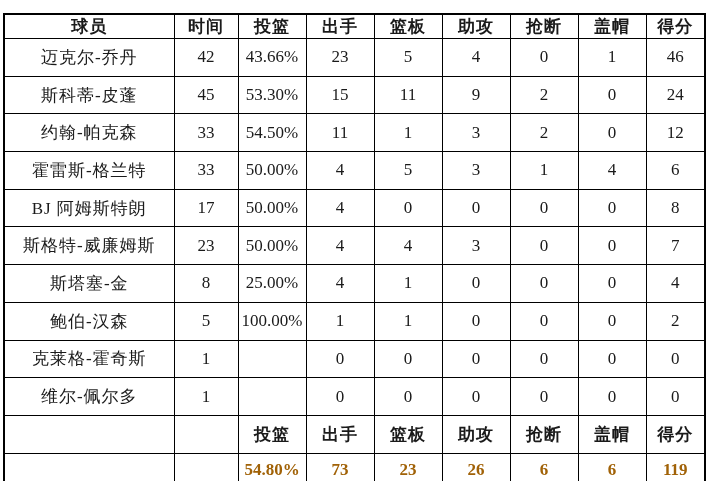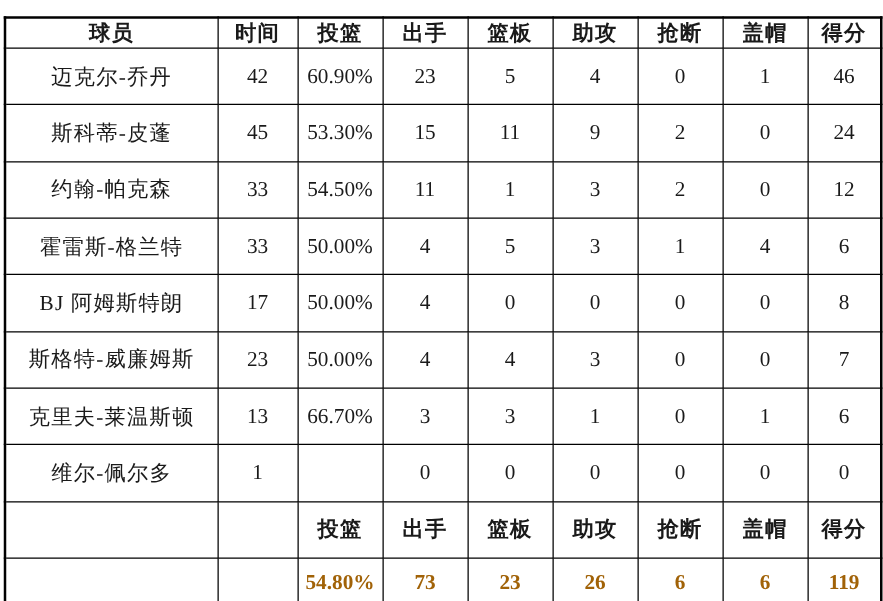--- a/index.html
+++ b/index.html
@@ -83,21 +83,21 @@
         <th>助攻</th>
         <th>抢断</th>
         <th>盖帽</th>
         <th>得分</th>
       </tr>
     </thead>
     <tbody>
       <tr>
         <td class="name">迈克尔-乔丹</td>
         <td class="num">42</td>
-        <td class="num">60.90%</td>
+        <td class="num">43.66%</td>
         <td class="num">23</td>
         <td class="num">5</td>
         <td class="num">4</td>
         <td class="num">0</td>
         <td class="num">1</td>
         <td class="num">46</td>
       </tr>
       <tr>
         <td class="name">斯科蒂-皮蓬</td>
         <td class="num">45</td>
@@ -147,29 +147,51 @@
         <td class="num">23</td>
         <td class="num">50.00%</td>
         <td class="num">4</td>
         <td class="num">4</td>
         <td class="num">3</td>
         <td class="num">0</td>
         <td class="num">0</td>
         <td class="num">7</td>
       </tr>
       <tr>
-        <td class="name">克里夫-莱温斯顿</td>
-        <td class="num">13</td>
-        <td class="num">66.70%</td>
-        <td class="num">3</td>
-        <td class="num">3</td>
-        <td class="num">1</td>
-        <td class="num">0</td>
-        <td class="num">1</td>
-        <td class="num">6</td>
+        <td class="name">斯塔塞-金</td>
+        <td class="num">8</td>
+        <td class="num">25.00%</td>
+        <td class="num">4</td>
+        <td class="num">1</td>
+        <td class="num">0</td>
+        <td class="num">0</td>
+        <td class="num">0</td>
+        <td class="num">4</td>
+      </tr>
+      <tr>
+        <td class="name">鲍伯-汉森</td>
+        <td class="num">5</td>
+        <td class="num">100.00%</td>
+        <td class="num">1</td>
+        <td class="num">1</td>
+        <td class="num">0</td>
+        <td class="num">0</td>
+        <td class="num">0</td>
+        <td class="num">2</td>
+      </tr>
+      <tr>
+        <td class="name">克莱格-霍奇斯</td>
+        <td class="num">1</td>
+        <td class="num"></td>
+        <td class="num">0</td>
+        <td class="num">0</td>
+        <td class="num">0</td>
+        <td class="num">0</td>
+        <td class="num">0</td>
+        <td class="num">0</td>
       </tr>
       <tr>
         <td class="name">维尔-佩尔多</td>
         <td class="num">1</td>
         <td class="num"></td>
         <td class="num">0</td>
         <td class="num">0</td>
         <td class="num">0</td>
         <td class="num">0</td>
         <td class="num">0</td>

